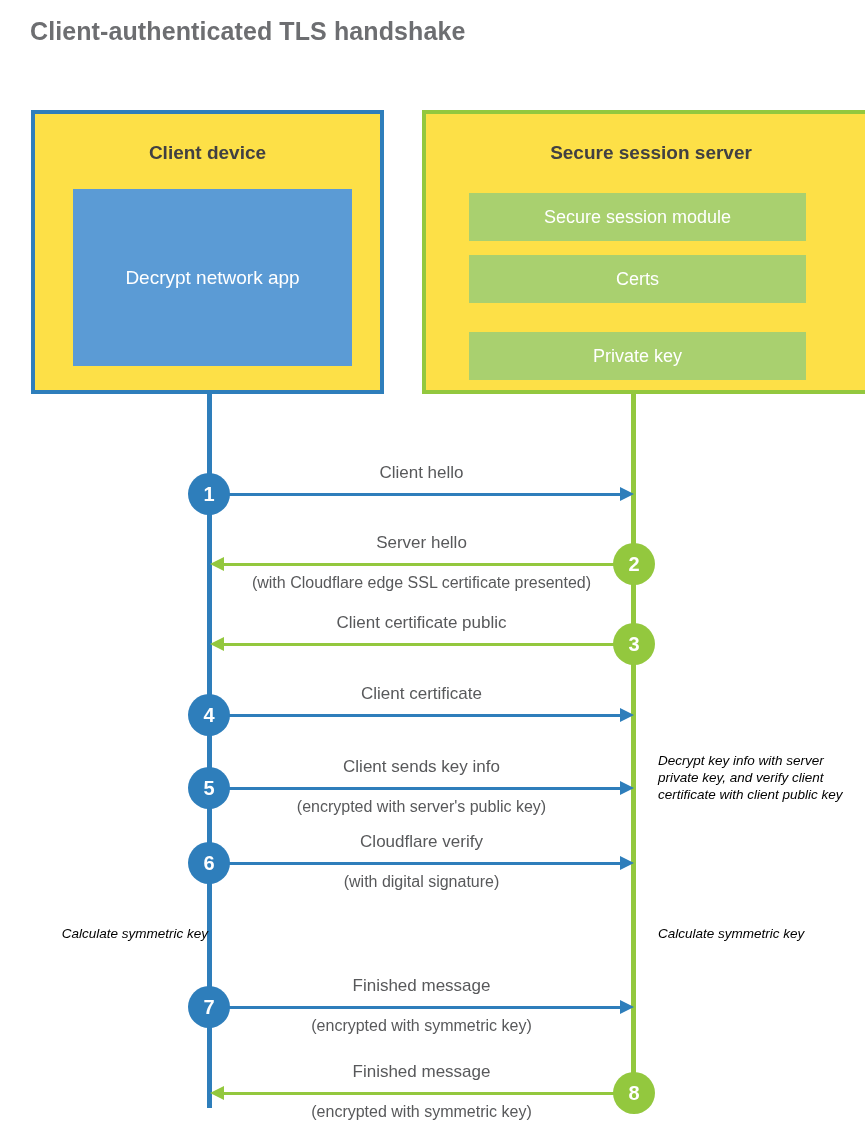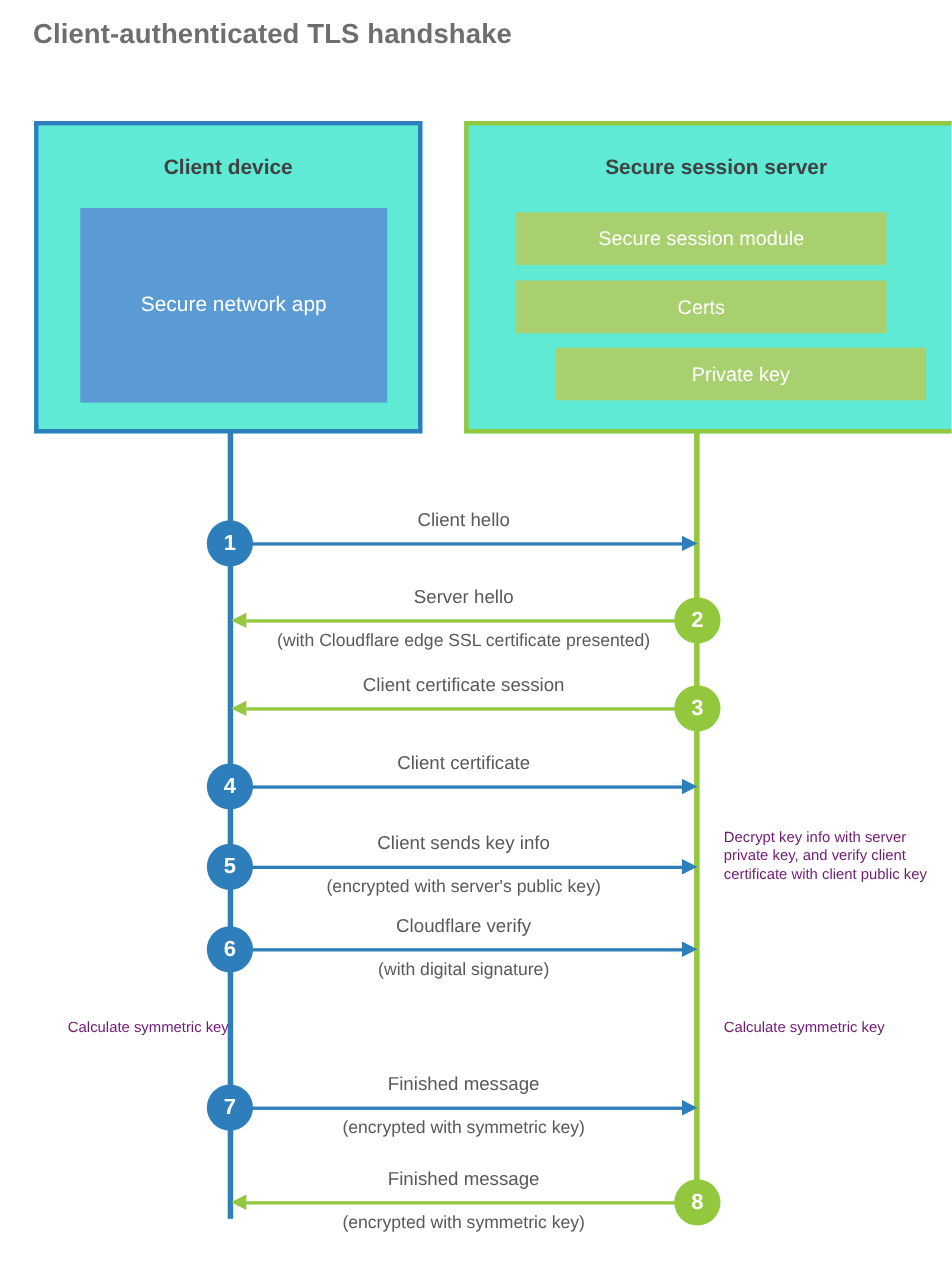--- a/index.html
+++ b/index.html
@@ -15,42 +15,42 @@
   #stage{position:absolute;left:0;top:0;width:865px;height:1146px;}
 
   
   .title{
     position:absolute;left:30px;top:17px;
     font-size:25px;font-weight:700;color:#6d6e71;
     letter-spacing:.1px;white-space:nowrap;
   }
 
   
-  .panel{position:absolute;background:#5eead4;box-sizing:border-box;}
+  .panel{position:absolute;background:#fde047;box-sizing:border-box;}
   .panel.client{left:31px;top:110px;width:353px;height:284px;border:4px solid #2e7ebb;}
   .panel.server{left:422px;top:110px;width:458px;height:284px;border:4px solid #93c83e;}
   .panel-title{
     position:absolute;left:0;right:0;top:28px;
     text-align:center;font-size:19px;font-weight:bold;color:#414042;
   }
   .inner-blue{
     position:absolute;left:38px;top:75px;width:279px;height:177px;
     background:#5b9bd5;color:#fff;
     display:flex;align-items:center;justify-content:center;
     font-size:19px;line-height:26px;text-align:center;font-weight:400;
   }
   .bar{
     position:absolute;left:43px;width:337px;height:48px;
     background:#a9d06f;color:#fff;
     display:flex;align-items:center;justify-content:center;
     font-size:18px;font-weight:400;
   }
   .bar.b1{top:79px;text-align:right;}
   .bar.b2{top:141px;}
-  .bar.b3{top:202px;margin-left:36px;}
+  .bar.b3{top:218px;}
 
   
   .lifeline{position:absolute;width:5px;}
   .lifeline.client-line{left:207px;top:392px;height:716px;background:#2e7ebb;}
   .lifeline.server-line{left:631px;top:392px;height:702px;background:#93c83e;}
 
   
   .msg{position:absolute;height:0;}
 
   .arrow-shaft{position:absolute;height:3px;top:0;}
@@ -83,35 +83,35 @@
     position:absolute;width:42px;height:42px;border-radius:50%;
     display:flex;align-items:center;justify-content:center;
     color:#ffffff;font-size:20px;font-weight:bold;
     line-height:1;
   }
   .step-dot.blue{background:#2e7ebb;left:188px;}
   .step-dot.green{background:#93c83e;left:613px;}
 
   
   .note{
-    position:absolute;font-size:13.5px;line-height:17px;color:#701a75;
+    position:absolute;font-size:13.5px;line-height:17px;color:#000000;font-style:italic;
   }
   .note.left{left:48px;width:160px;text-align:right;}
   .note.right{left:658px;width:185px;text-align:left;}
 </style>
 </head>
 <body>
 
 <div id="stage">
 
   <div class="title">Client-authenticated TLS handshake</div>
 
   <div class="panel client">
     <div class="panel-title">Client device</div>
-    <div class="inner-blue">Secure network app</div>
+    <div class="inner-blue">Decrypt network app</div>
   </div>
 
   <div class="panel server">
     <div class="panel-title">Secure session server</div>
     <div class="bar b1">Secure session module</div>
     <div class="bar b2">Certs</div>
     <div class="bar b3">Private key</div>
   </div>
 
   <div class="lifeline client-line"></div>
@@ -127,21 +127,21 @@
       <div class="msg rtl" style="left: 209.5px; top: 563px; width: 424px; color: rgb(147, 200, 62);">
         <div class="arrow-shaft" style="background: rgb(147, 200, 62); left: 14px; right: 0px;"></div>
         <div class="arrow-head" style="left: 0px;"></div>
         <div class="label-main">Server hello</div>
         <div class="label-sub">(with Cloudflare edge SSL certificate presented)</div>
       </div>
       <div class="step-dot green" style="top: 543px;">2</div>
       <div class="msg rtl" style="left: 209.5px; top: 643px; width: 424px; color: rgb(147, 200, 62);">
         <div class="arrow-shaft" style="background: rgb(147, 200, 62); left: 14px; right: 0px;"></div>
         <div class="arrow-head" style="left: 0px;"></div>
-        <div class="label-main">Client certificate session</div>
+        <div class="label-main">Client certificate public</div>
       </div>
       <div class="step-dot green" style="top: 623px;">3</div>
       <div class="msg ltr" style="left: 209.5px; top: 714px; width: 424px; color: rgb(46, 126, 187);">
         <div class="arrow-shaft" style="background: rgb(46, 126, 187); left: 0px; right: 14px;"></div>
         <div class="arrow-head" style="right: 0px;"></div>
         <div class="label-main">Client certificate</div>
       </div>
       <div class="step-dot blue" style="top: 694px;">4</div>
       <div class="msg ltr" style="left: 209.5px; top: 787px; width: 424px; color: rgb(46, 126, 187);">
         <div class="arrow-shaft" style="background: rgb(46, 126, 187); left: 0px; right: 14px;"></div>

